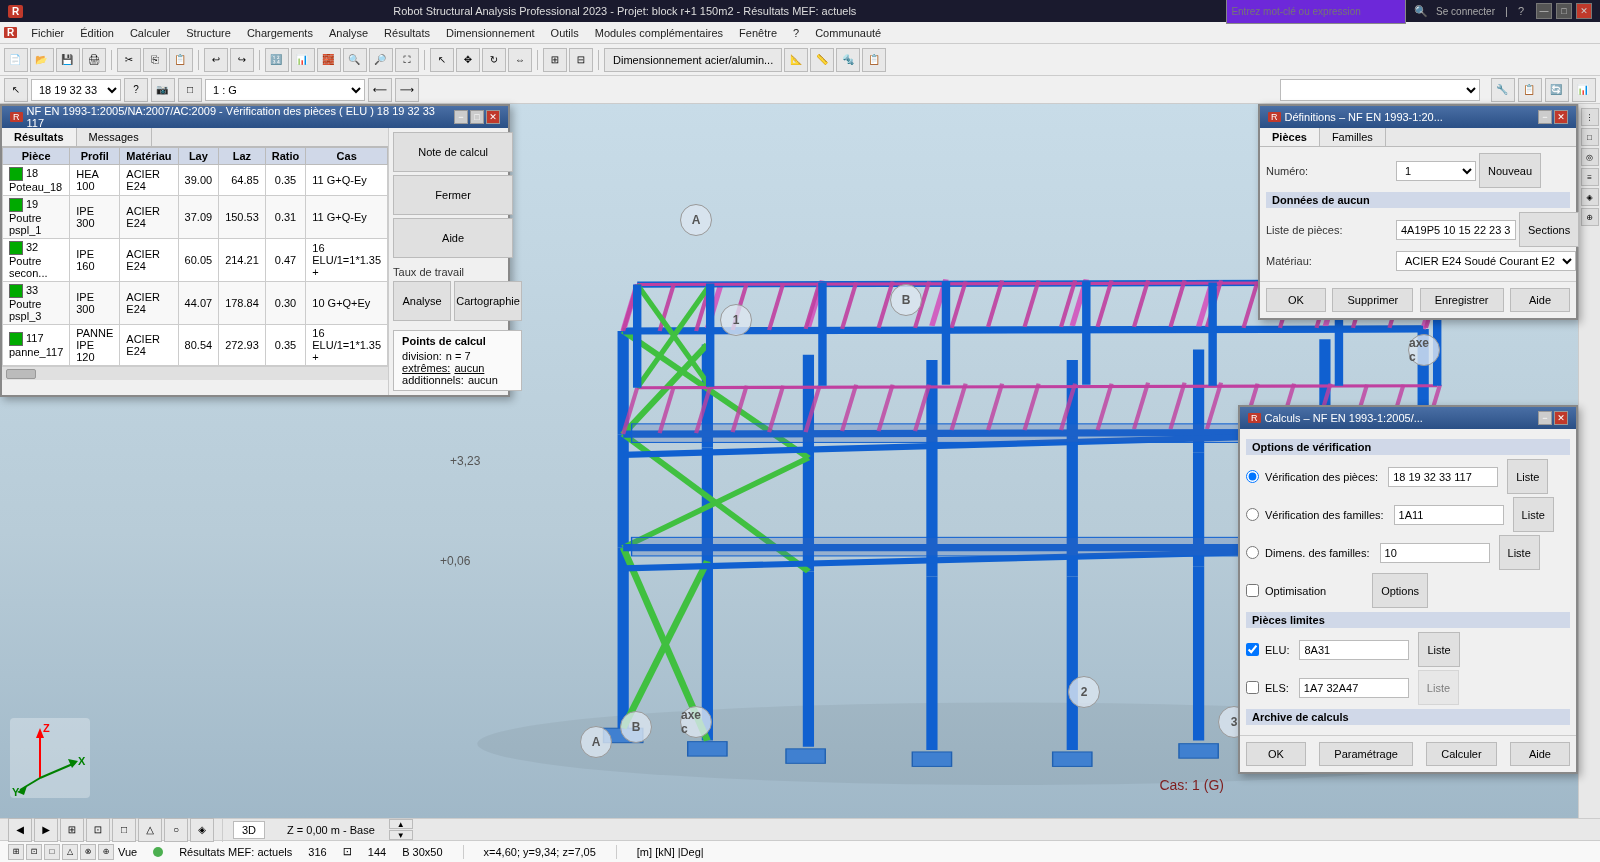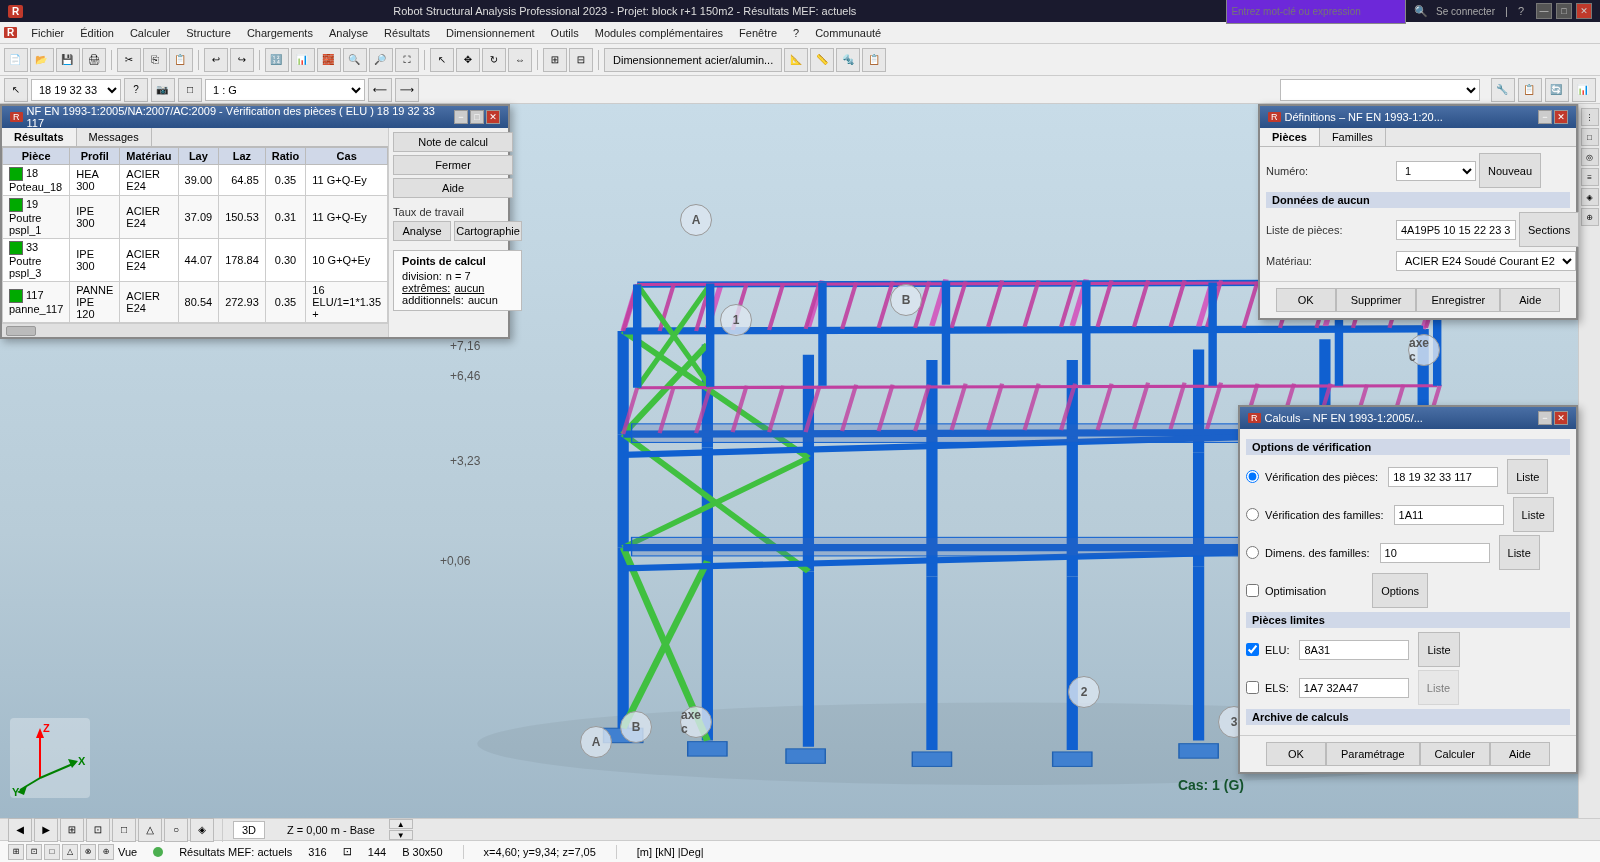--- a/index.html
+++ b/index.html
@@ -236,21 +236,21 @@
     }
     .dlg-table td {
       border: 1px solid #ccc;
       padding: 2px 6px;
       background: white;
     }
     .dlg-table tr:nth-child(even) td { background: #f8f8f8; }
     .color-box { width: 14px; height: 14px; display: inline-block; border: 1px solid #666; vertical-align: middle; margin-right: 3px; }
     .dlg-action-btn {
       width: 120px;
-      height: 20px;
+      height: 40px;
       background: #e0e0e0;
       border: 1px solid #bbb;
       cursor: pointer;
       font-size: 11px;
       margin-bottom: 3px;
       display: flex; align-items: center; justify-content: center;
     }
 
     .points-calc {
       border: 1px solid #bbb;
@@ -318,42 +318,42 @@
 
     .radio-row { display: flex; align-items: center; gap: 6px; margin: 3px 0; }
     .checkbox-row { display: flex; align-items: center; gap: 6px; margin: 3px 0; }
 
     input[type=text] { font-size: 11px; }
 
     .dialog-content { padding: 6px; }
 
     .dlg-bottom-btns {
       display: flex;
-      justify-content: center;
+      justify-content: space-between;
       padding: 6px;
       border-top: 1px solid #ccc;
       background: #f0f0f0;
     }
     .dlg-bottom-btn {
       height: 24px;
       background: #e0e0e0;
       border: 1px solid #bbb;
       cursor: pointer;
       font-size: 11px;
       padding: 0 14px;
       min-width: 60px;
     }
 
     .cas-indicator {
       position: absolute;
       bottom: 25px;
-      right: 356px;
-      color: #14532d;
+      right: 376px;
+      color: #7f1d1d;
       font-size: 14px;
-      font-weight: bold;
+      font-weight: normal;
     }
   </style>
 </head>
 <body>
 
 <div class="title-bar">
   <div class="title-bar-left">
     <span style="background:#c0392b;color:white;font-weight:bold;padding:1px 4px;font-size:10px;border-radius:2px;">R</span>
   </div>
   <div class="title-bar-center">Robot Structural Analysis Professional 2023 - Projet: block r+1 150m2 - Résultats MEF: actuels</div>
@@ -686,35 +686,44 @@
                 <th>Matériau</th>
                 <th>Lay</th>
                 <th>Laz</th>
                 <th>Ratio</th>
                 <th>Cas</th>
               </tr>
             </thead>
             <tbody id="verification-tbody">
             <tr>
     <td><span class="color-box" style="background:#00aa00"></span>18  Poteau_18</td>
-    <td>HEA 300</td>
+    <td>HEA 100</td>
     <td>ACIER E24</td>
     <td style="text-align:right;">39.00</td>
     <td style="text-align:right;">64.85</td>
     <td style="text-align:center;">0.35</td>
     <td>11 G+Q-Ey</td>
   </tr>
                 <tr>
     <td><span class="color-box" style="background:#00aa00"></span>19  Poutre pspl_1</td>
     <td>IPE 300</td>
     <td>ACIER E24</td>
     <td style="text-align:right;">37.09</td>
     <td style="text-align:right;">150.53</td>
     <td style="text-align:center;">0.31</td>
     <td>11 G+Q-Ey</td>
+  </tr>
+                <tr>
+    <td><span class="color-box" style="background:#00aa00"></span>32  Poutre secon...</td>
+    <td>IPE 160</td>
+    <td>ACIER E24</td>
+    <td style="text-align:right;">60.05</td>
+    <td style="text-align:right;">214.21</td>
+    <td style="text-align:center;">0.47</td>
+    <td>16 ELU/1=1*1.35 +</td>
   </tr>
                 <tr>
     <td><span class="color-box" style="background:#00aa00"></span>33  Poutre pspl_3</td>
     <td>IPE 300</td>
     <td>ACIER E24</td>
     <td style="text-align:right;">44.07</td>
     <td style="text-align:right;">178.84</td>
     <td style="text-align:center;">0.30</td>
     <td>10 G+Q+Ey</td>
   </tr>

